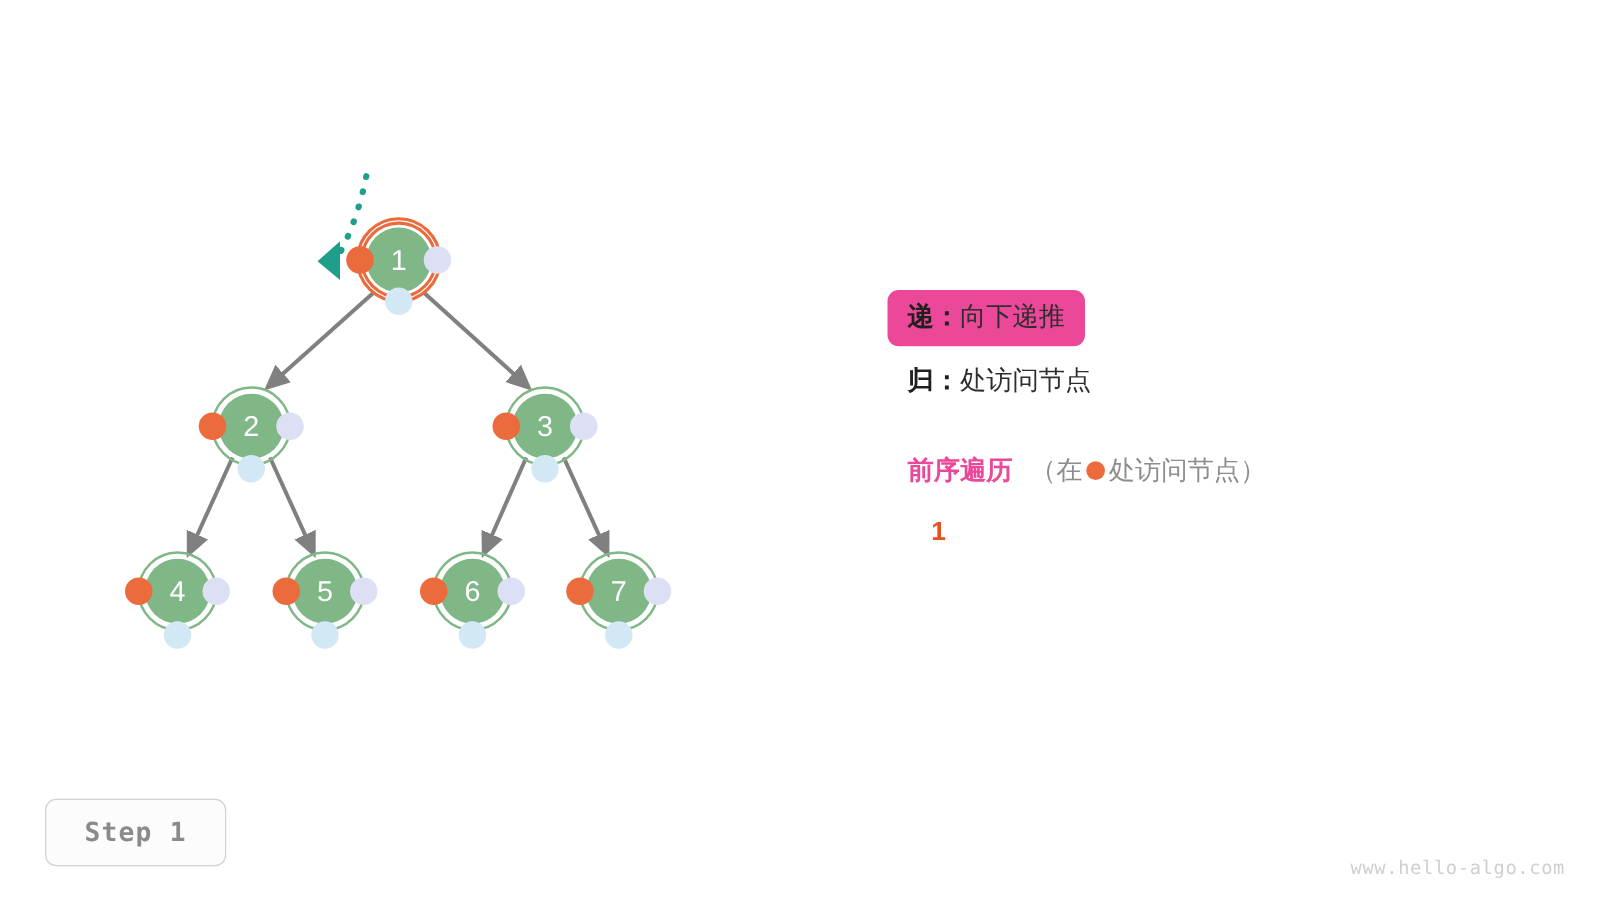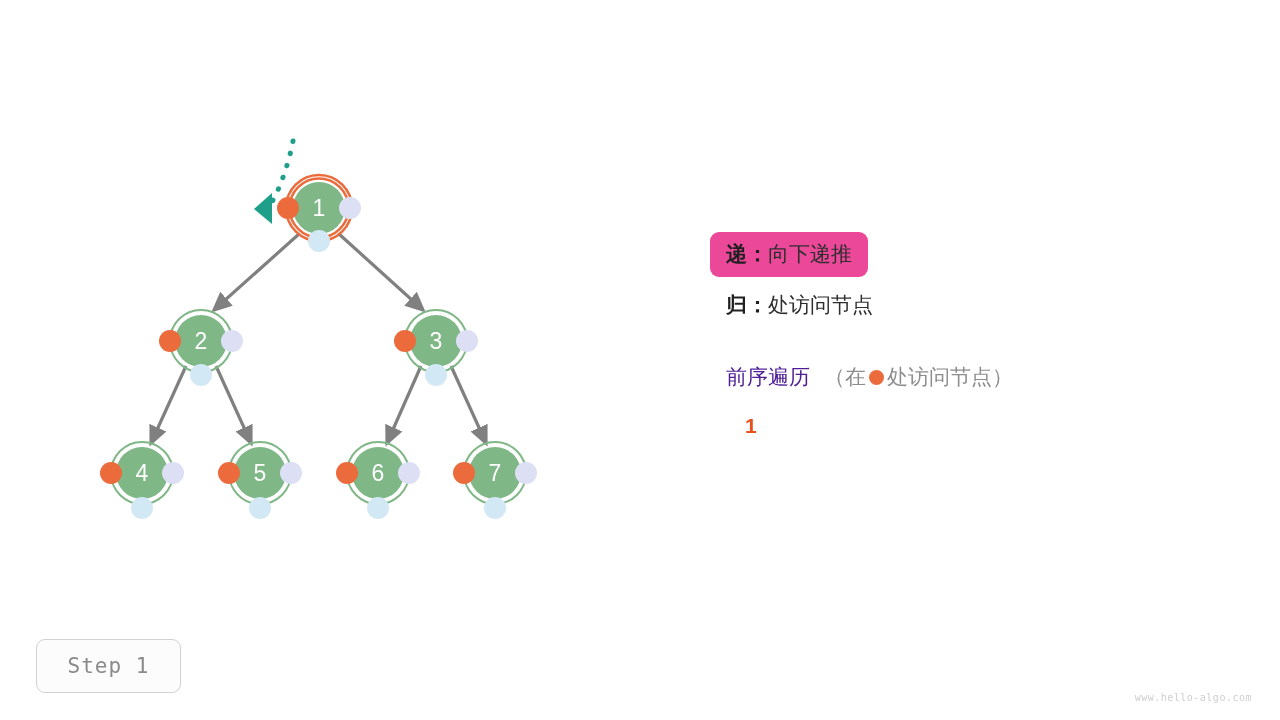--- a/index.html
+++ b/index.html
@@ -62,22 +62,22 @@
 
   .order-line {
     position: absolute;
     left: 0px;
     top: 134px;
     font-size: 21px;
     line-height: 1;
     white-space: nowrap;
   }
   .order-title {
-    font-weight: normal;
-    color: #4c1d95;
+    font-weight: bold;
+    color: #ec4899;
   }
   .order-note {
     color: #8d8d8d;
     font-weight: normal;
   }
   .inline-dot {
     display: inline-block;
     width: 15px;
     height: 15px;
     border-radius: 50%;
@@ -108,32 +108,32 @@
     border-radius: 9px;
     background: #fcfcfc;
     display: flex;
     align-items: center;
     justify-content: center;
     box-sizing: border-box;
   }
   .step-badge span {
     font-family: "DejaVu Sans Mono", "Liberation Mono", monospace;
     font-size: 21px;
-    font-weight: normal;
+    font-weight: bold;
     color: #8a8a8a;
     letter-spacing: 1px;
   }
 
   
   .watermark {
     position: absolute;
     right: 28px;
     bottom: 17px;
     font-family: "DejaVu Sans Mono", "Liberation Mono", monospace;
-    font-size: 10px;
+    font-size: 15px;
     color: #cfcfcf;
     letter-spacing: 0.5px;
   }
 
   
   .node-label {
     font-family: "Liberation Sans", "DejaVu Sans", sans-serif;
     font-size: 23px;
     fill: #ffffff;
   }

